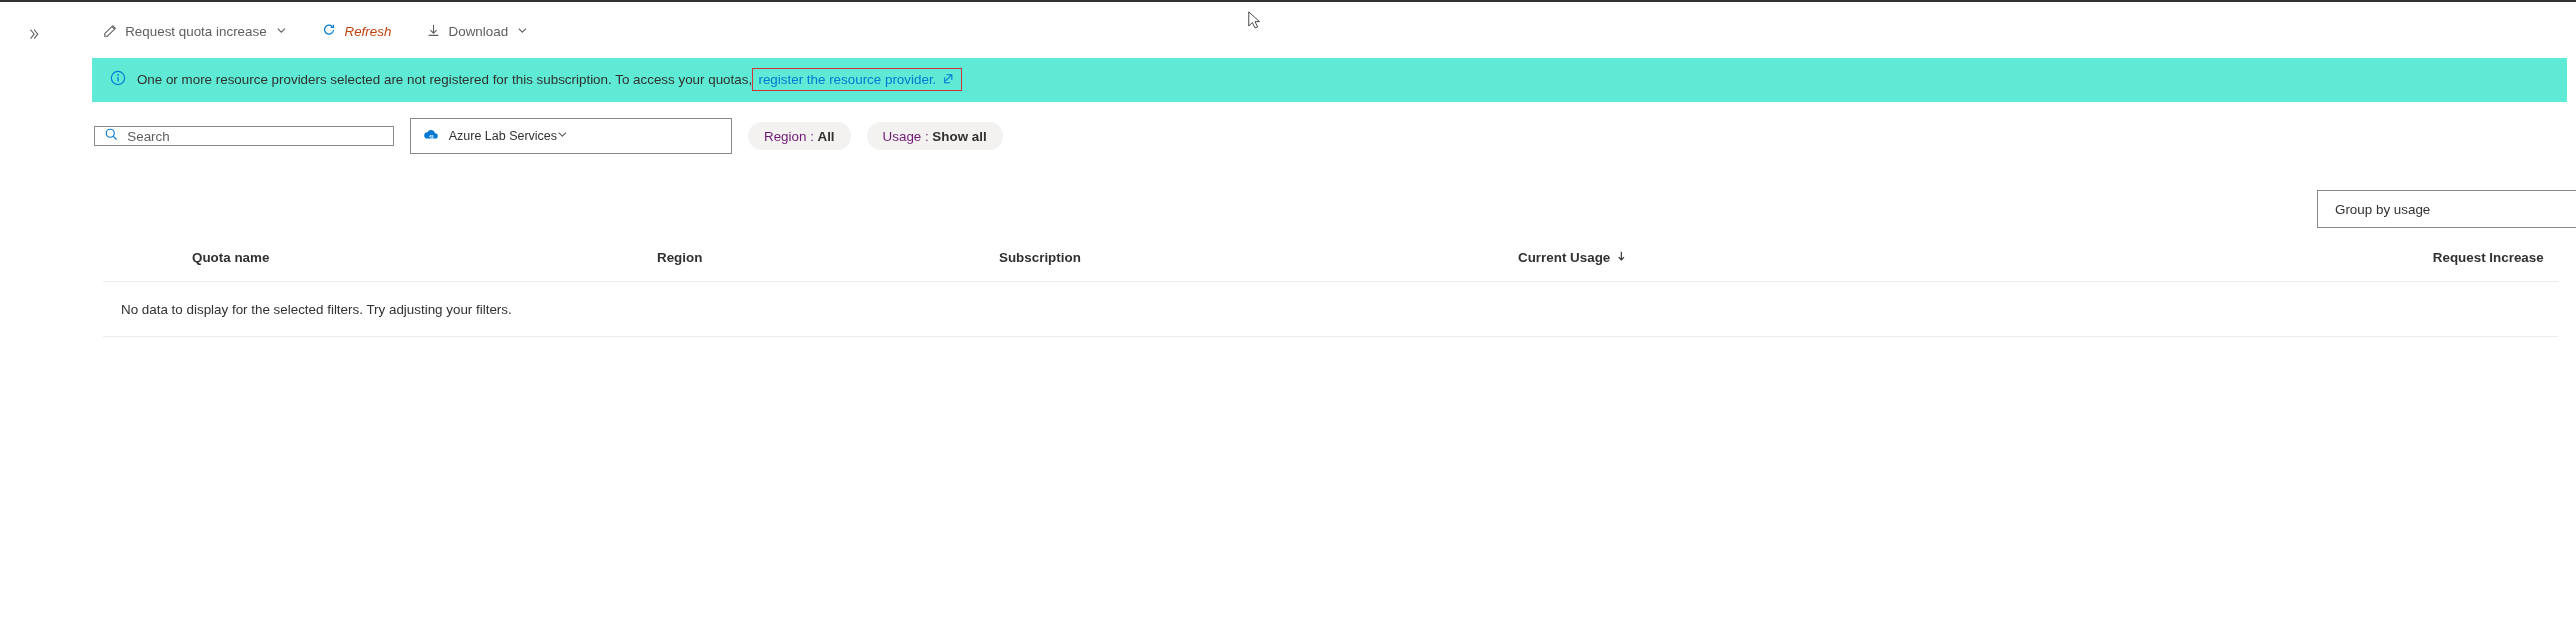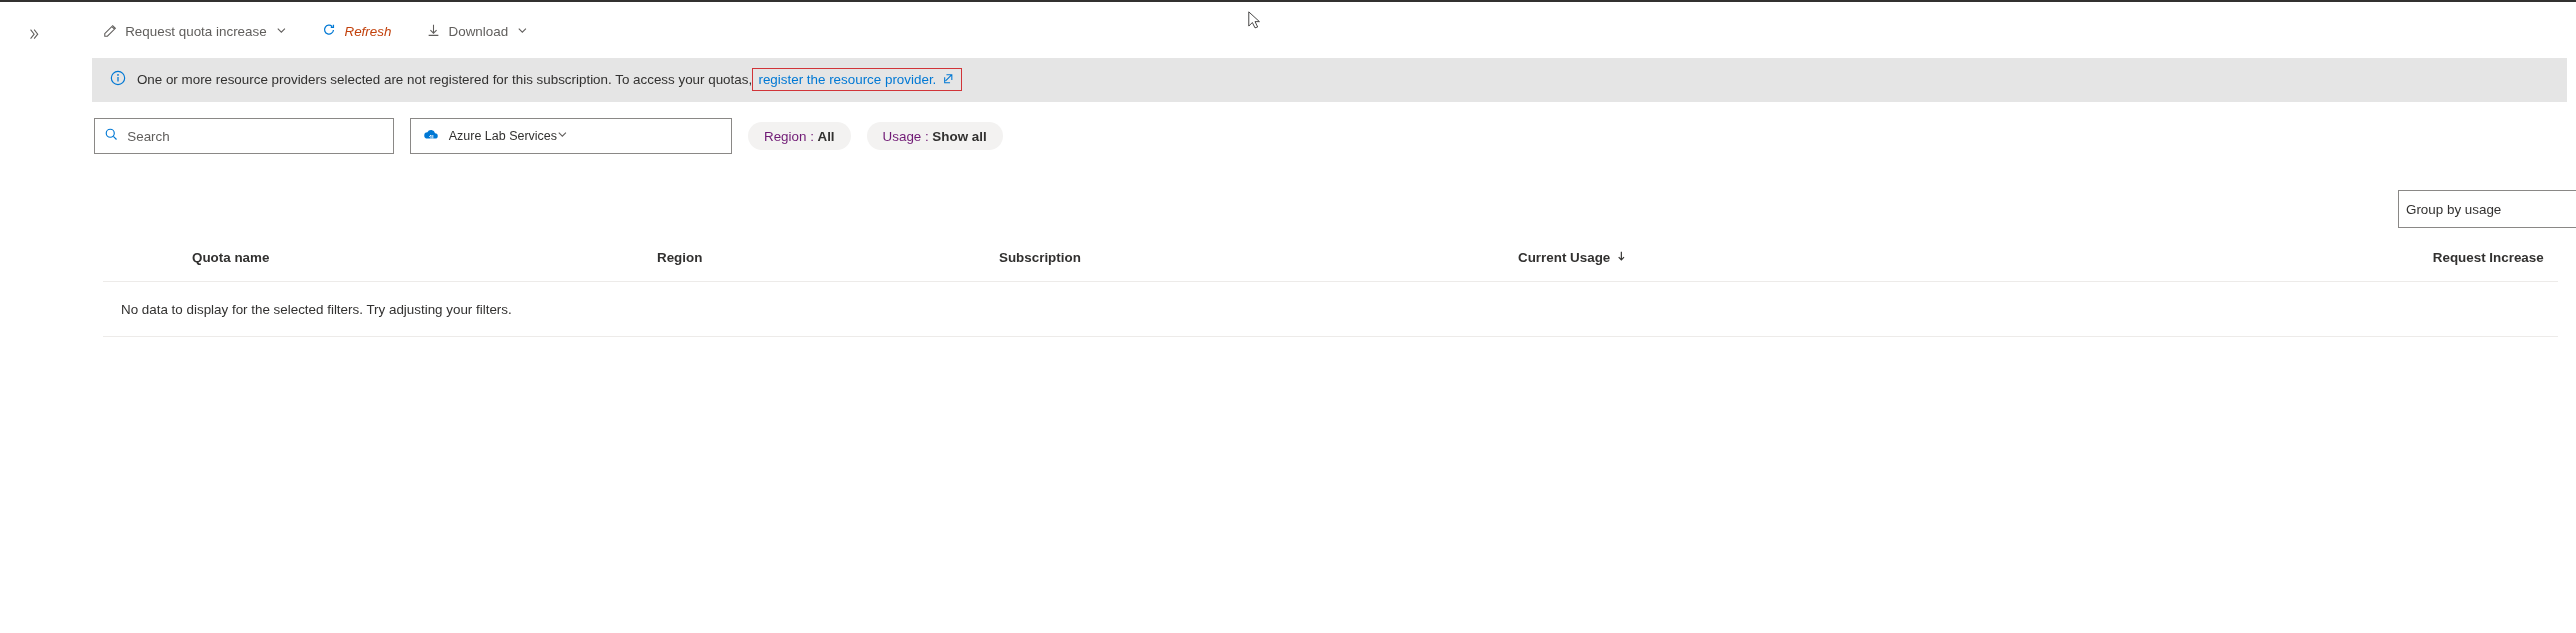--- a/index.html
+++ b/index.html
@@ -64,21 +64,21 @@
       flex-shrink: 0;
     }
     .chevron-down {
       margin-left: 1.8px;
     }
     .refresh-label {
       color: #c2410c;
       font-style: italic;
     }
     .info-bar {
-      background: #e5e5e5;
+      background: #5eead4;
       display: flex;
       align-items: center;
       padding: 10.7px 18px;
       gap: 10.7px;
       margin: 0 9px 0 7.2px;
     }
     .info-icon {
       flex-shrink: 0;
       color: #0078d4;
     }
@@ -106,21 +106,21 @@
     .filter-row {
       display: flex;
       align-items: center;
       gap: 16px;
       padding: 16px 18px 9px 9px;
     }
     .search-box {
       display: flex;
       align-items: center;
       border: 0.9px solid #8a8886;
-      height: 36px;
+      height: 20px;
       width: 300px;
       padding: 0 9px;
       gap: 9px;
     }
     .search-input {
       border: none;
       outline: none;
       width: 100%;
       font-size: 13.4px;
       font-family: inherit;
@@ -168,22 +168,22 @@
       display: flex;
       justify-content: flex-end;
       padding: 27px 0 0 18px;
     }
     .group-by-dropdown {
       display: flex;
       align-items: center;
       border: 0.9px solid #8a8886;
       border-right: none;
       height: 38px;
-      width: 178px;
-      padding: 0 7px;
+      width: 259px;
+      padding: 0 17px;
       cursor: pointer;
       font-size: 13.4px;
     }
     .table-header {
       display: flex;
       align-items: center;
       padding: 21.5px 0 16px 0;
       margin: 0 18px;
       border-bottom: 0.9px solid #edebe9;
     }

